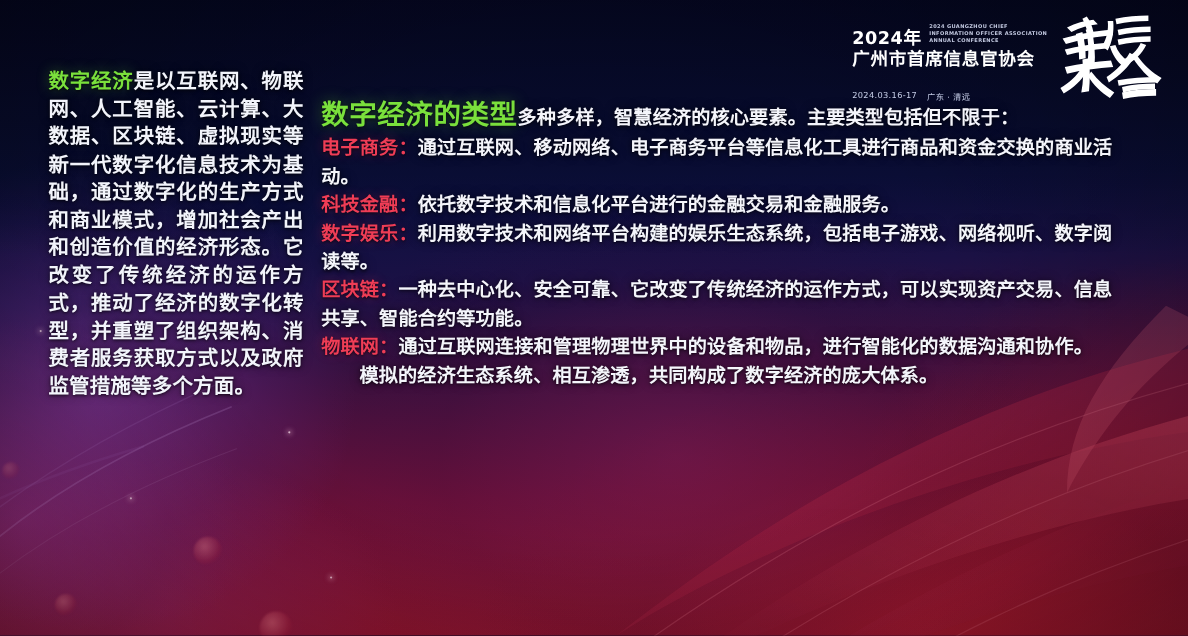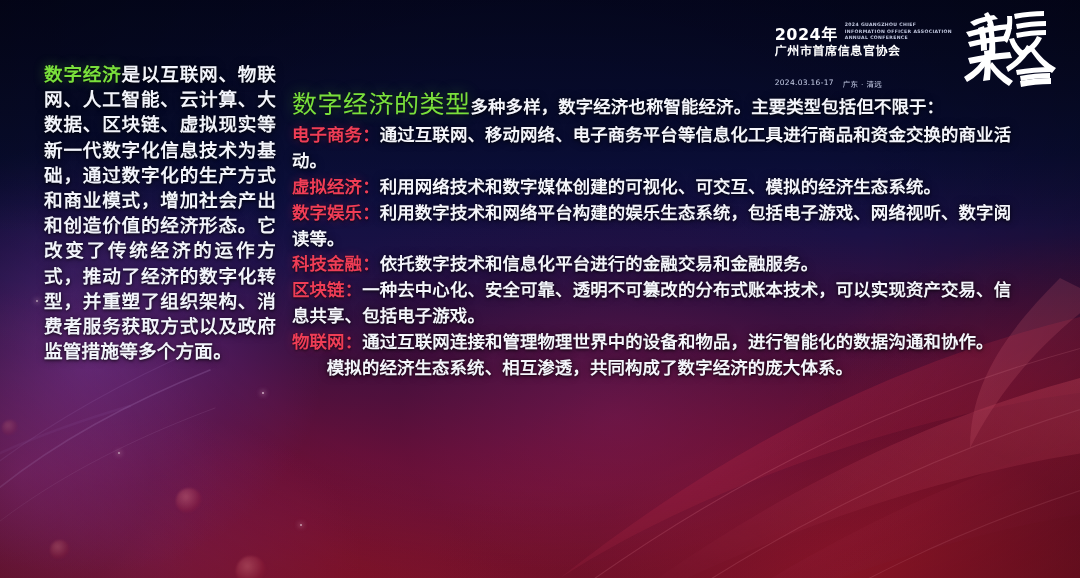--- a/index.html
+++ b/index.html
@@ -100,21 +100,21 @@
     font-size: 4.6px;
     line-height: 1.45;
     letter-spacing: .35px;
     color: rgba(225,232,255,0.85);
     text-transform: uppercase;
     font-weight: 700;
     padding-bottom: 1px;
     max-width: 120px;
   }
   .logo-assoc {
-    font-size: 12px;
+    font-size: 16px;
     font-weight: 700;
     letter-spacing: .6px;
     line-height: 1.15;
     margin-top: 2px;
     color: #ffffff;
   }
   .logo-meta {
     font-size: 7.5px;
     letter-spacing: .3px;
     margin-top: 19px;
@@ -165,21 +165,21 @@
     line-height: 1.485;
     font-weight: 700;
     letter-spacing: .15px;
     text-shadow: 0 1px 3px rgba(0,0,0,0.75), 0 0 10px rgba(0,0,0,0.45);
   }
   .col-right p { margin: 0; }
   .col-right .indent { text-indent: 2em; }
   .rhead {
     color: #7ae03c;
     font-size: 25px;
-    font-weight: 400;
+    font-weight: 700;
     letter-spacing: .5px;
     text-shadow: 0 1px 4px rgba(0,0,0,0.8), 0 0 14px rgba(110,220,60,0.35);
   }
   .kw-red {
     color: #ef3d56;
     text-shadow: 0 1px 3px rgba(0,0,0,0.8), 0 0 10px rgba(230,40,80,0.3);
   }
 </style>
 </head>
 <body>
@@ -279,25 +279,24 @@
         <path d="M62,73 C72,71 82,70 93,70 L93,76 C82,76 72,77 63,79 Z"></path>
       </g>
     </svg>
   </div>
 
   <div class="col-left">
     <p><span class="kw-green">数字经济</span><span>是以互联网、物联网、人工智能、云计算、大数据、区块链、虚拟现实等新一代数字化信息技术为基础，通过数字化的生产方式和商业模式，增加社会产出和创造价值的经济形态。它改变了传统经济的运作方式，推动了经济的数字化转型，并重塑了组织架构、消费者服务获取方式以及政府监管措施等多个方面。</span></p>
   </div>
 
   <div class="col-right">
-    <p><span class="rhead">数字经济的类型</span><span>多种多样，数字经济也称智能经济。主要类型包括但不限于：</span></p>
+    <p><span class="rhead">数字经济的类型</span><span>多种多样，智慧经济的核心要素。主要类型包括但不限于：</span></p>
     <div>
       <p><span class="kw-red">电子商务</span><span class="kw-red">：</span><span>通过互联网、移动网络、电子商务平台等信息化工具进行商品和资金交换的商业活动。</span></p>
-      <p><span class="kw-red">虚拟经济</span><span class="kw-red">：</span><span>利用网络技术和数字媒体创建的可视化、可交互、模拟的经济生态系统。</span></p>
+      <p><span class="kw-red">科技金融</span><span class="kw-red">：</span><span>依托数字技术和信息化平台进行的金融交易和金融服务。</span></p>
       <p><span class="kw-red">数字娱乐</span><span class="kw-red">：</span><span>利用数字技术和网络平台构建的娱乐生态系统，包括电子游戏、网络视听、数字阅读等。</span></p>
-      <p><span class="kw-red">科技金融</span><span class="kw-red">：</span><span>依托数字技术和信息化平台进行的金融交易和金融服务。</span></p>
-      <p><span class="kw-red">区块链</span><span class="kw-red">：</span><span>一种去中心化、安全可靠、透明不可篡改的分布式账本技术，可以实现资产交易、信息共享、包括电子游戏。</span></p>
+      <p><span class="kw-red">区块链</span><span class="kw-red">：</span><span>一种去中心化、安全可靠、它改变了传统经济的运作方式，可以实现资产交易、信息共享、智能合约等功能。</span></p>
       <p><span class="kw-red">物联网</span><span class="kw-red">：</span><span>通过互联网连接和管理物理世界中的设备和物品，进行智能化的数据沟通和协作。</span></p>
     </div>
     <p class="indent">模拟的经济生态系统、相互渗透，共同构成了数字经济的庞大体系。</p>
   </div>
 
 </div>
 
 </body></html>

